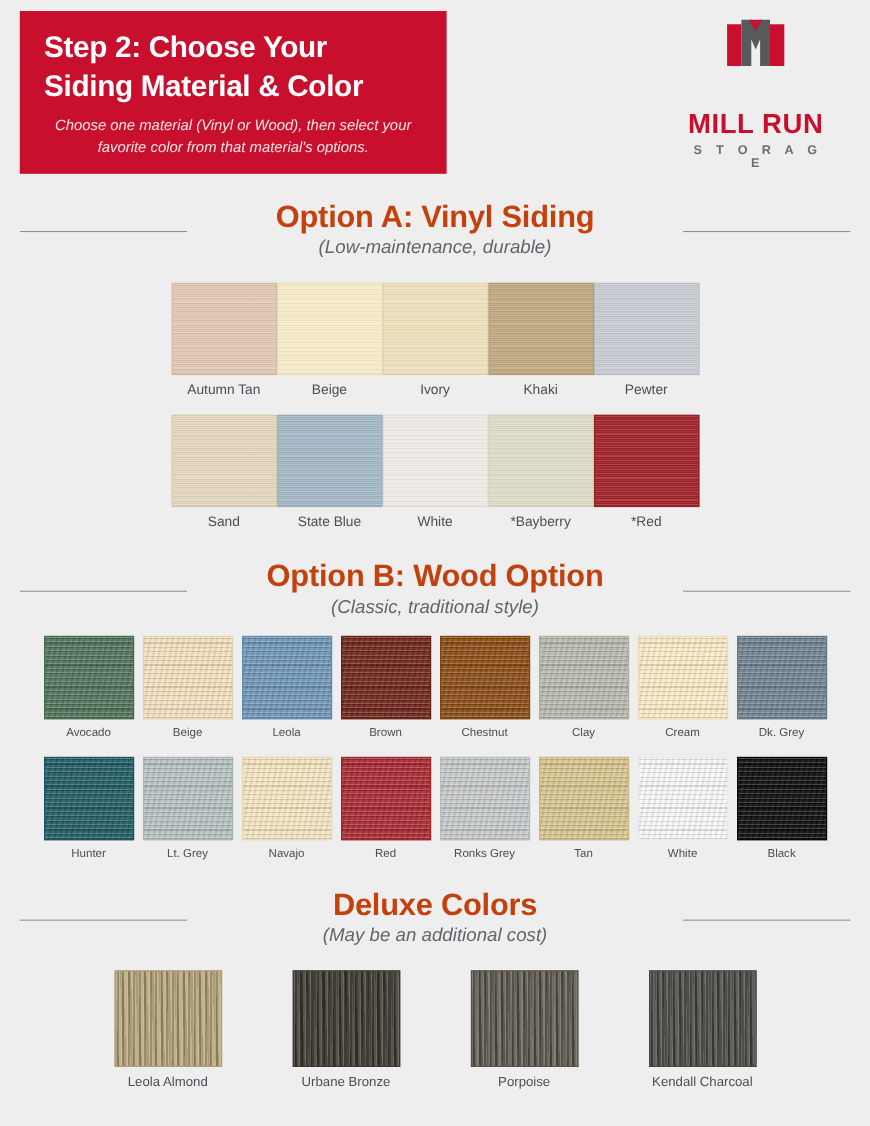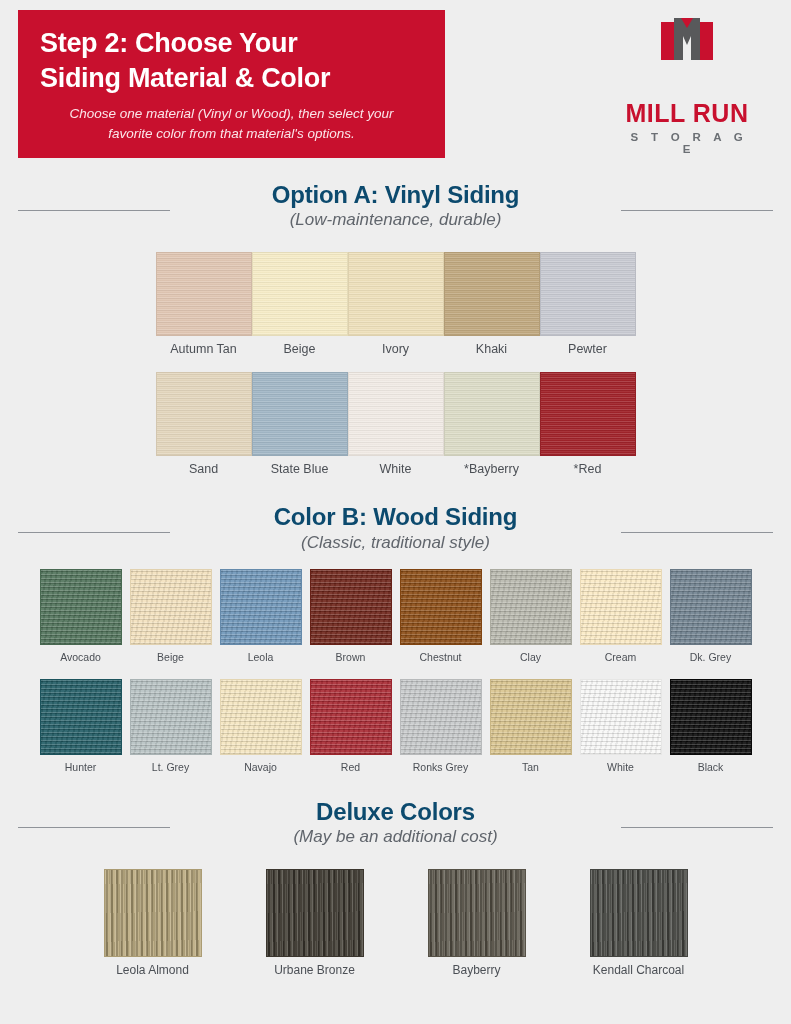--- a/index.html
+++ b/index.html
@@ -16,21 +16,21 @@
   
   .header {
     position: relative;
     height: 168px;
   }
 
   .header-banner {
     position: absolute;
     left: 18px;
     top: 10px;
-    width: 427px;
+    width: 388px;
     height: 148px;
     background: #c8102e;
     padding: 16px 22px 0 22px;
   }
 
   .banner-title {
     color: #ffffff;
     font-size: 27px;
     font-weight: bold;
     line-height: 1.28;
@@ -78,23 +78,23 @@
     margin-left: 4px;
   }
 
   
   .section-head {
     position: relative;
     text-align: center;
     margin-top: 6px;
   }
   .section-title {
-    font-size: 24px;
+    font-size: 28px;
     font-weight: bold;
-    color: #0c4a6e;
+    color: #c2410c;
     line-height: 1.1;
     letter-spacing: -0.2px;
   }
   .section-sub {
     font-size: 17px;
     font-style: italic;
     color: #60656c;
     margin-top: 2px;
   }
   .rule {
@@ -260,21 +260,21 @@
   </div>
   <div class="cell">
     <div class="chip" style="background: rgb(160, 35, 42);"></div>
     <div class="chip-label">*Red</div>
   </div>
 </div>
 
 <div class="section-head sec-wood">
   <div class="rule left"></div>
   <div class="rule right"></div>
-  <div class="section-title">Color B: Wood Siding</div>
+  <div class="section-title">Option B: Wood Option</div>
   <div class="section-sub">(Classic, traditional style)</div>
 </div>
 
 <div class="grid wood block-wood">
   <div class="cell">
     <div class="chip rough" style="background: rgb(78, 113, 88);"></div>
     <div class="chip-label">Avocado</div>
   </div>
   <div class="cell">
     <div class="chip rough" style="background: rgb(243, 225, 189);"></div>
@@ -352,19 +352,19 @@
   <div class="cell">
     <div class="chip vertgrain" style="background: rgb(185, 168, 124);"></div>
     <div class="chip-label">Leola Almond</div>
   </div>
   <div class="cell">
     <div class="chip vertgrain" style="background: rgb(64, 59, 50);"></div>
     <div class="chip-label">Urbane Bronze</div>
   </div>
   <div class="cell">
     <div class="chip vertgrain" style="background: rgb(93, 88, 76);"></div>
-    <div class="chip-label">Bayberry</div>
+    <div class="chip-label">Porpoise</div>
   </div>
   <div class="cell">
     <div class="chip vertgrain" style="background: rgb(74, 75, 70);"></div>
     <div class="chip-label">Kendall Charcoal</div>
   </div>
 </div>
 
 </body></html>

